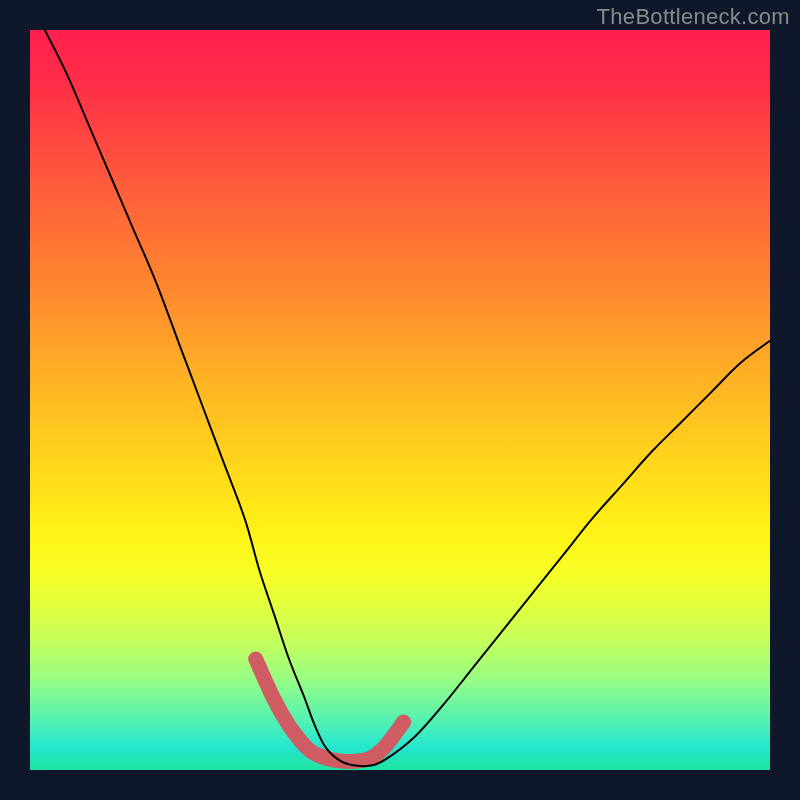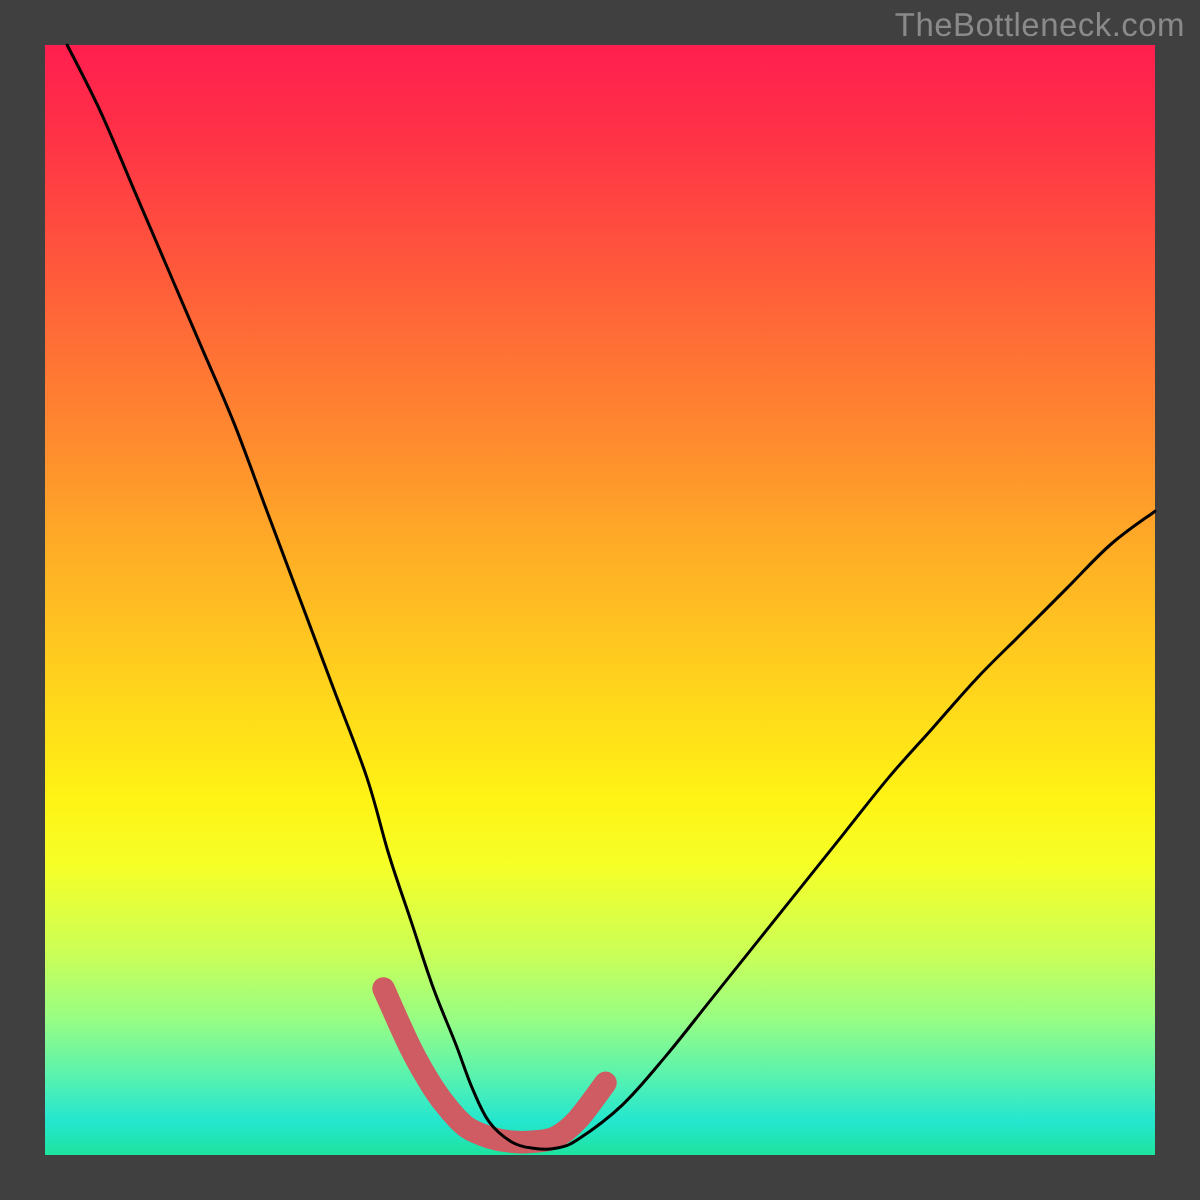--- a/index.html
+++ b/index.html
@@ -8,21 +8,21 @@
     width: 800px;
     height: 800px;
     background: #000;
     overflow: hidden;
     font-family: Arial, Helvetica, sans-serif;
   }
   .stage {
     position: relative;
     width: 800px;
     height: 800px;
-    background: #404040;
+    background: #0f172a;
   }
   .watermark {
     position: absolute;
     top: 4px;
     right: 10px;
     color: #8a8a8a;
     font-size: 22px;
     font-weight: 500;
     letter-spacing: 0.3px;
     z-index: 20;

